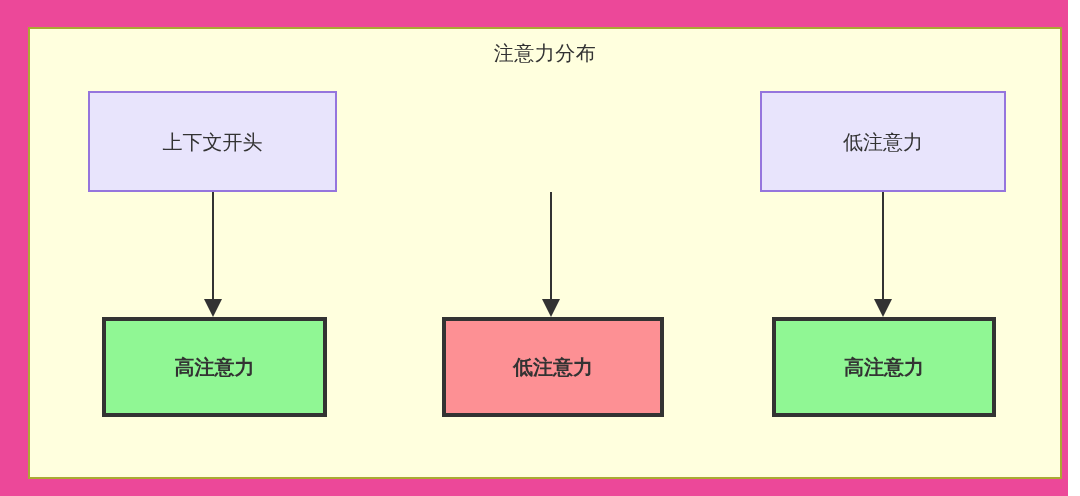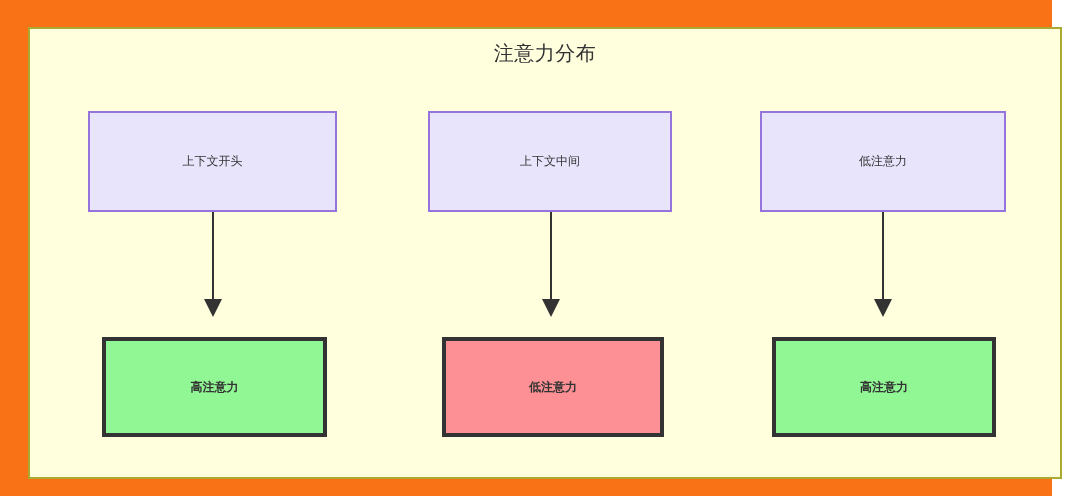--- a/index.html
+++ b/index.html
@@ -11,21 +11,22 @@
     width: 1080px;
     height: 496px;
     font-family: "Liberation Sans", "DejaVu Sans", sans-serif;
     overflow: hidden;
   }
 
   #diagram-root {
     position: relative;
     width: 1052px;
     height: 496px;
-    background: #f97316;
+    background: #ec4899;
+    padding-left: 16px;
   }
 
   
   .subgraph {
     position: absolute;
     left: 28px;
     top: 27px;
     width: 1034px;
     height: 452px;
     box-sizing: border-box;
@@ -45,25 +46,24 @@
     line-height: 24px;
   }
 
   
   .node {
     position: absolute;
     box-sizing: border-box;
     display: flex;
     align-items: center;
     justify-content: center;
-    font-size: 12px;
+    font-size: 20px;
     color: #333333;
     line-height: 1.2;
     text-align: center;
-    margin-top: 20px;
   }
 
   .node.context {
     background: #e8e4fc;
     border: 2px solid #9575dd;
   }
 
   .node.attention {
     border: 4px solid #333333;
     font-weight: bold;
@@ -126,23 +126,20 @@
     <g>
       <line class="edge-line" x1="883" y1="192" x2="883" y2="303"></line>
       <polygon class="edge-head" points="883,317 874,299 892,299"></polygon>
     </g>
   </svg>
 
   <div class="node context pos-top-1">
     <span>上下文开头</span>
   </div>
 
-  <div class="node context pos-top-2">
-    <span>上下文中间</span>
-  </div>
 
   <div class="node context pos-top-3">
     <span>低注意力</span>
   </div>
 
   <div class="node attention high pos-bot-1">
     <span>高注意力</span>
   </div>
 
   <div class="node attention low pos-bot-2">

